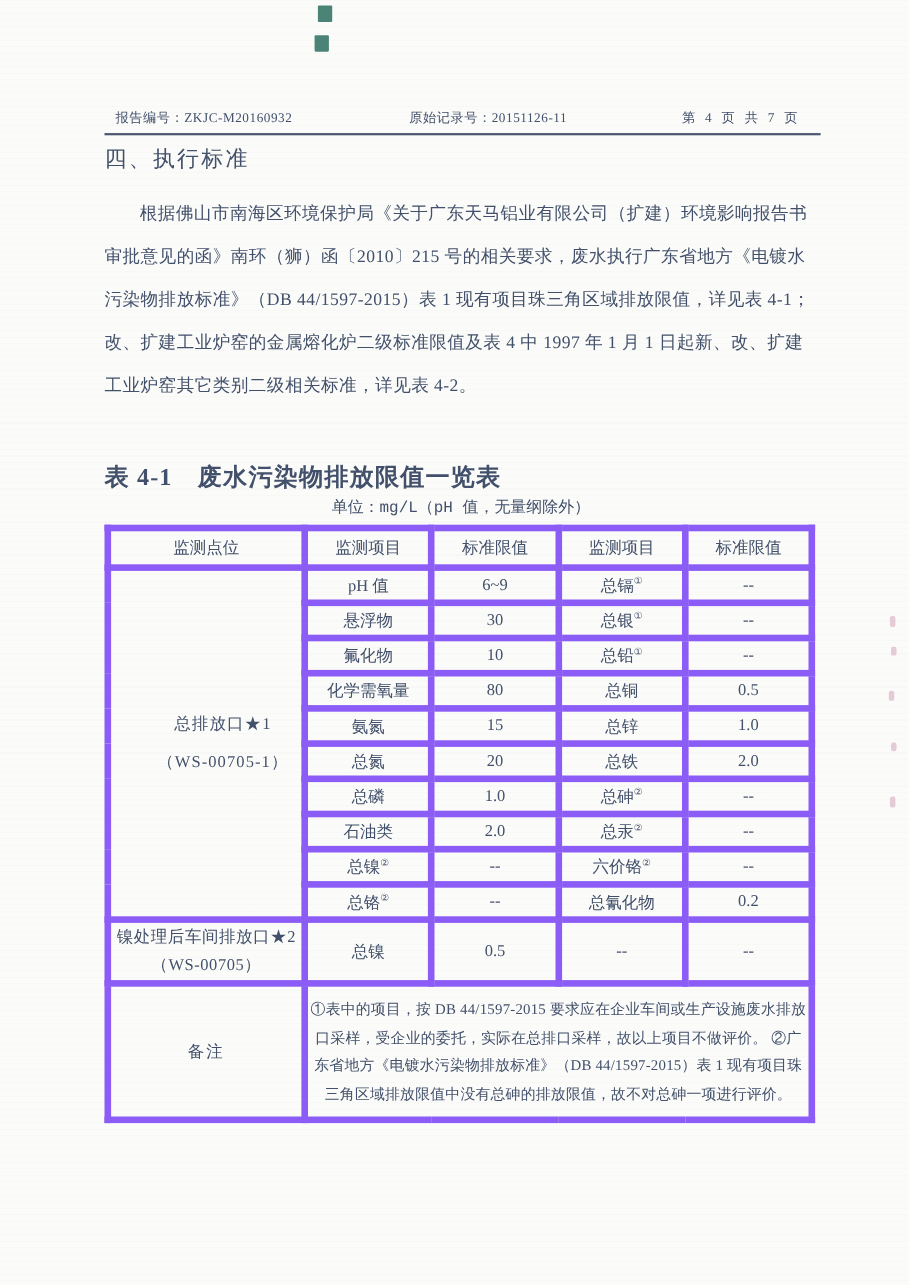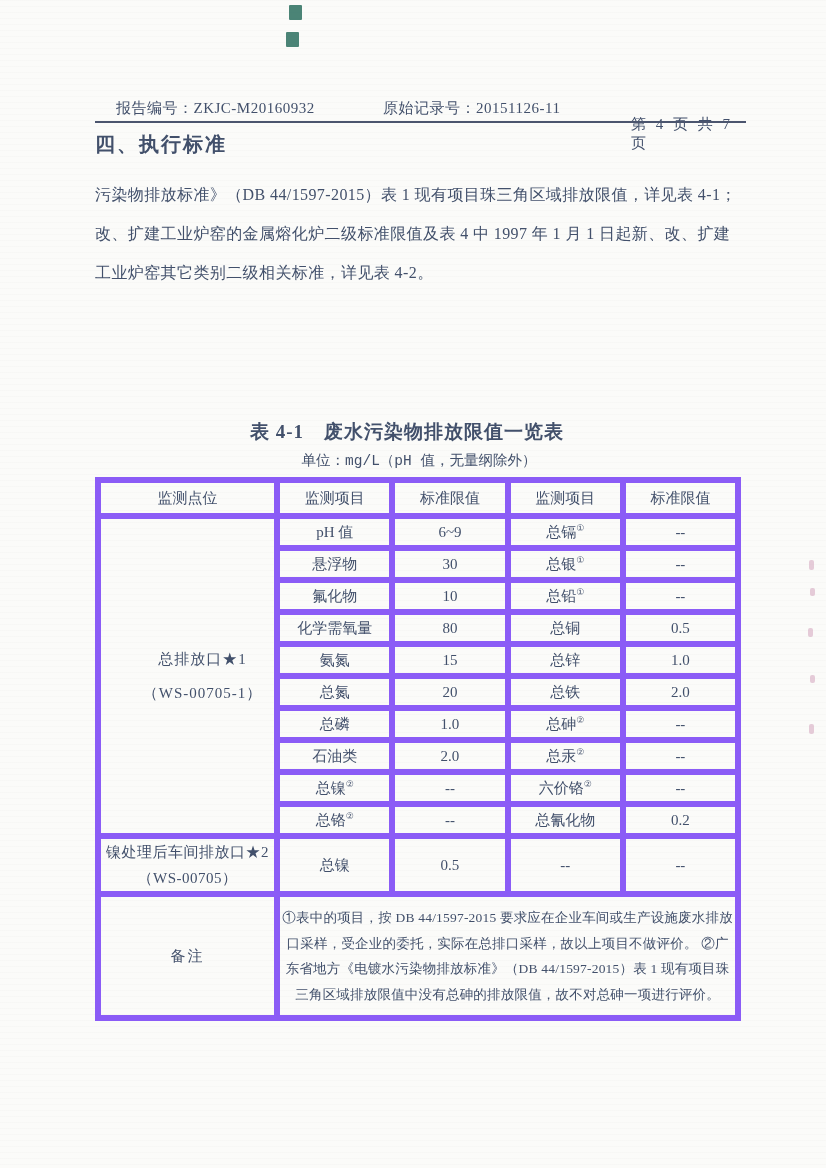--- a/index.html
+++ b/index.html
@@ -7,33 +7,33 @@
     width:826px;height:1168px;position:relative;overflow:hidden;
     background:#fbfbf9;
     font-family:"Liberation Serif","DejaVu Serif",serif;
     color:#42506b;
   }
   .scan-overlay{
     position:absolute;inset:0;pointer-events:none;
     background:repeating-linear-gradient(180deg, rgba(110,110,110,0.025) 0 1px, transparent 1px 6px);
   }
   
-  .doc-header{position:absolute;top:99px;left:106px;width:650px;height:22px;font-size:15px;letter-spacing:0.5px;}
+  .doc-header{position:absolute;top:99px;left:95px;width:650px;height:22px;font-size:12px;letter-spacing:0.5px;}
   .doc-header .f1{position:absolute;left:10px;top:0;}
   .doc-header .f2{position:absolute;left:277px;top:0;text-align:right;}
-  .doc-header .f3{position:absolute;left:525px;top:0;letter-spacing:3px;margin-top:16px;}
+  .doc-header .f3{position:absolute;left:525px;top:0;letter-spacing:3px;}
   .header-rule{position:absolute;top:121px;left:95px;width:651px;height:2px;background:#4b556e;}
   
-  .sec-title{position:absolute;top:131px;left:95px;font-size:20px;font-weight:bold;letter-spacing:2px;}
+  .sec-title{position:absolute;top:131px;left:95px;font-size:20px;font-weight:normal;letter-spacing:2px;}
   
   .paragraph{position:absolute;top:175px;left:95px;width:652px;font-size:16px;}
   .para-line{height:39px;line-height:39px;white-space:nowrap;letter-spacing:0.4px;}
   .para-line.indent{text-indent:2em;}
   
-  .tbl-title{position:absolute;top:419px;left:82px;width:650px;text-align:center;font-size:19px;font-weight:bold;letter-spacing:1px;}
+  .tbl-title{position:absolute;top:419px;left:95px;width:650px;font-size:22px;font-weight:bold;letter-spacing:1px;}
   .unit-note{position:absolute;top:451px;left:95px;width:648px;text-align:center;font-size:14.5px;font-family:Liberation Mono, monospace;}
   
   table.limits{
     position:absolute;top:477px;left:95px;width:646px;
     border-collapse:collapse;table-layout:fixed;
     font-size:15px;
   }
   table.limits th,table.limits td{
     border:6px solid #8b5cf6;
     text-align:center;vertical-align:middle;
@@ -78,20 +78,22 @@
 <div class="doc-header">
   <span class="f1">报告编号：ZKJC-M20160932</span>
   <span class="f2">原始记录号：20151126-11</span>
   <span class="f3">第 4 页 共 7 页</span>
 </div>
 <div class="header-rule"></div>
 
 <div class="sec-title">四、执行标准</div>
 
 <div class="paragraph">
+  <div class="para-line indent">根据佛山市南海区环境保护局《关于广东天马铝业有限公司（扩建）环境影响报告书</div>
+  <div class="para-line">审批意见的函》南环（狮）函〔2010〕215 号的相关要求，废水执行广东省地方《电镀水</div>
   <div class="para-line">污染物排放标准》（DB 44/1597-2015）表 1 现有项目珠三角区域排放限值，详见表 4-1；</div>
   <div class="para-line">改、扩建工业炉窑的金属熔化炉二级标准限值及表 4 中 1997 年 1 月 1 日起新、改、扩建</div>
   <div class="para-line">工业炉窑其它类别二级相关标准，详见表 4-2。</div>
 </div>
 
 <div class="tbl-title">表 4-1　废水污染物排放限值一览表</div>
 <div class="unit-note">单位：mg/L（pH 值，无量纲除外）</div>
 
 <table class="limits">
   <colgroup>

